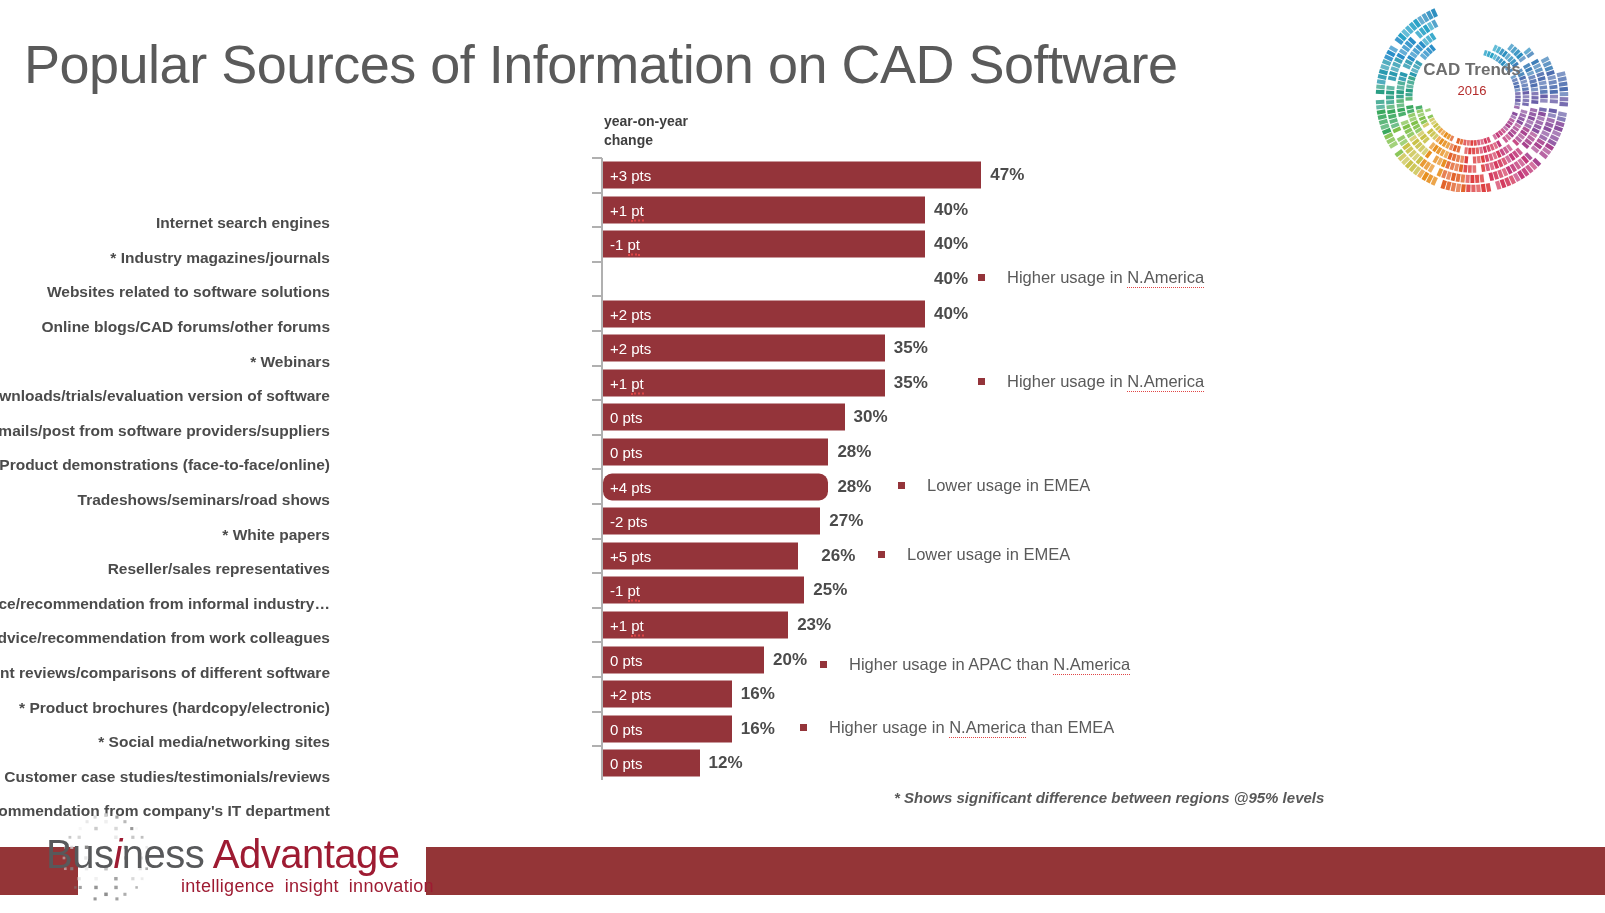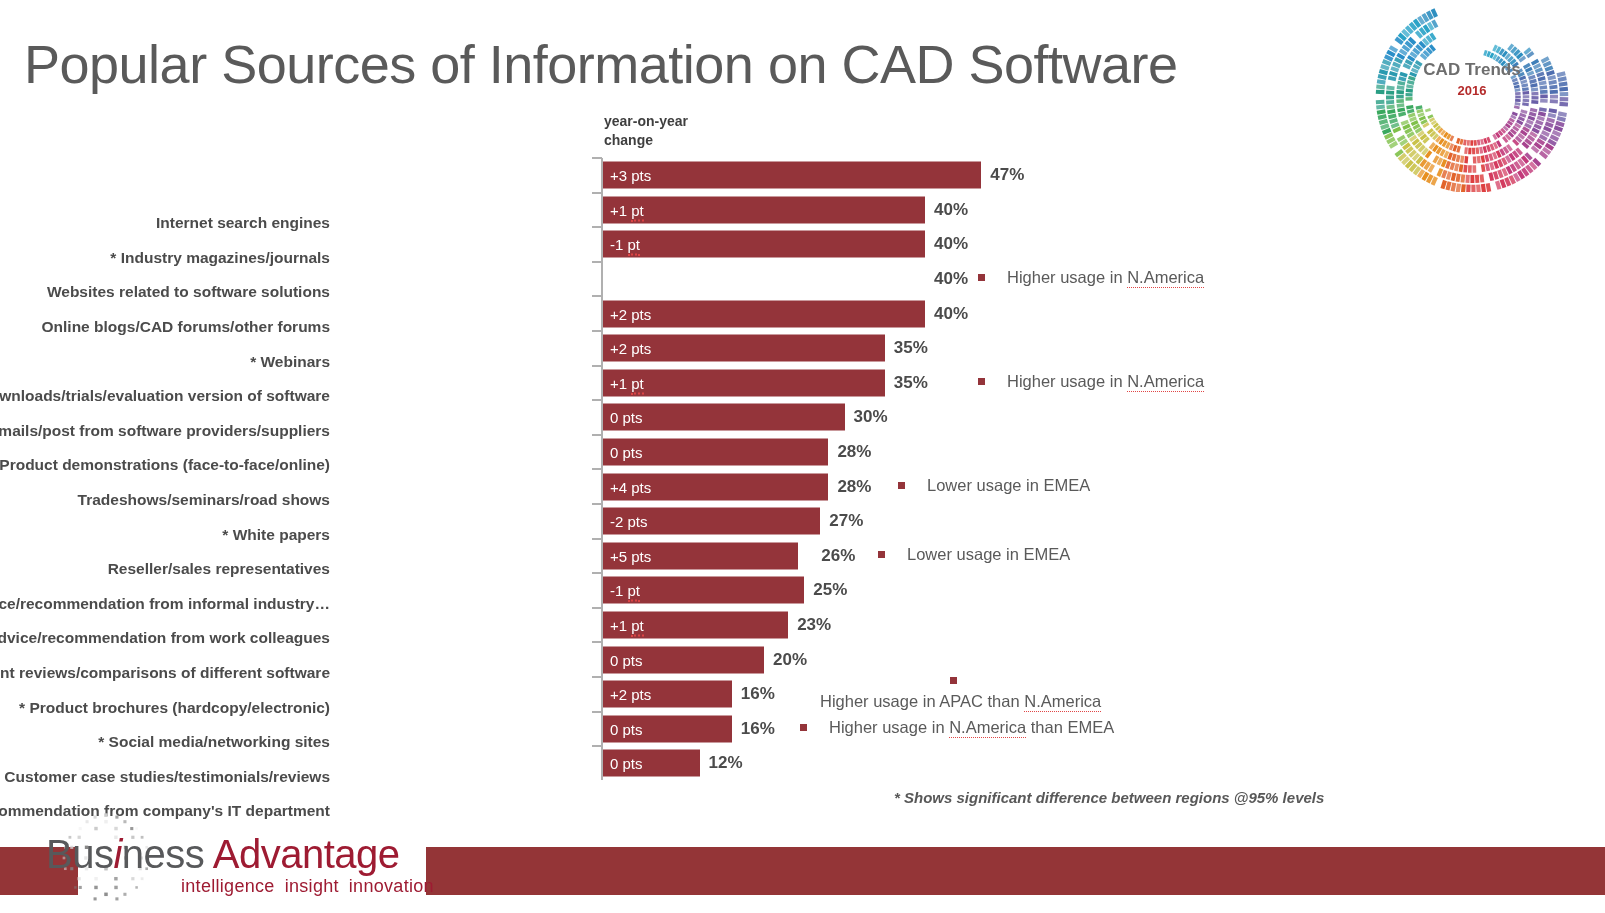--- a/index.html
+++ b/index.html
@@ -52,21 +52,21 @@
   .cad-logo-main {
     display: block;
     font-size: 17px;
     font-weight: 600;
     color: #6e6e6e;
     line-height: 20px;
   }
   .cad-logo-year {
     display: block;
     font-size: 13px;
-    font-weight: 700;
+    font-weight: 400;
     color: #b42b2b;
     line-height: 18px;
     margin-top: 2px;
   }
 
   
   #yoy-header {
     position: absolute;
     left: 604px;
     top: 112px;
@@ -727,21 +727,21 @@
           <div class="tick"></div>
           <div class="cat-label">Tradeshows/seminars/road shows</div>
           <div class="bar" style="width: 225.4px;">
             <span class="bar-inner-label">0 pts</span>
           </div>
           <div class="value-label" style="left: 837.4px;">28%</div>
         </div>
         <div class="row">
           <div class="tick"></div>
           <div class="cat-label">* White papers</div>
-          <div class="bar" style="width: 225.4px;">
+          <div class="bar" style="width: 225.4px; border-radius: 9px;">
             <span class="bar-inner-label">+4 pts</span>
           </div>
           <div class="value-label" style="left: 837.4px;">28%</div>
         </div>
         <div class="row">
           <div class="tick"></div>
           <div class="cat-label">Reseller/sales representatives</div>
           <div class="bar" style="width: 217.35px;">
             <span class="bar-inner-label">-2 pts</span>
           </div>
@@ -814,21 +814,21 @@
           <span>Higher usage in <span class="sq">N.America</span></span>
         </div>
         <div class="annotation" style="left: 898px; top: 317.7px;">
           <span class="bullet"></span>
           <span>Lower usage in EMEA</span>
         </div>
         <div class="annotation" style="left: 878px; top: 386.9px;">
           <span class="bullet"></span>
           <span>Lower usage in EMEA</span>
         </div>
-        <div class="annotation" style="left: 820px; top: 519px; flex-direction: column;">
+        <div class="annotation" style="left: 820px; top: 497px;">
           <span class="bullet"></span>
           <span>Higher usage in APAC than <span class="sq">N.America</span></span>
         </div>
         <div class="annotation" style="left: 800px; top: 559.9px;">
           <span class="bullet"></span>
           <span>Higher usage in <span class="sq">N.America</span> than EMEA</span>
         </div>
       </div>
   </div>
 

